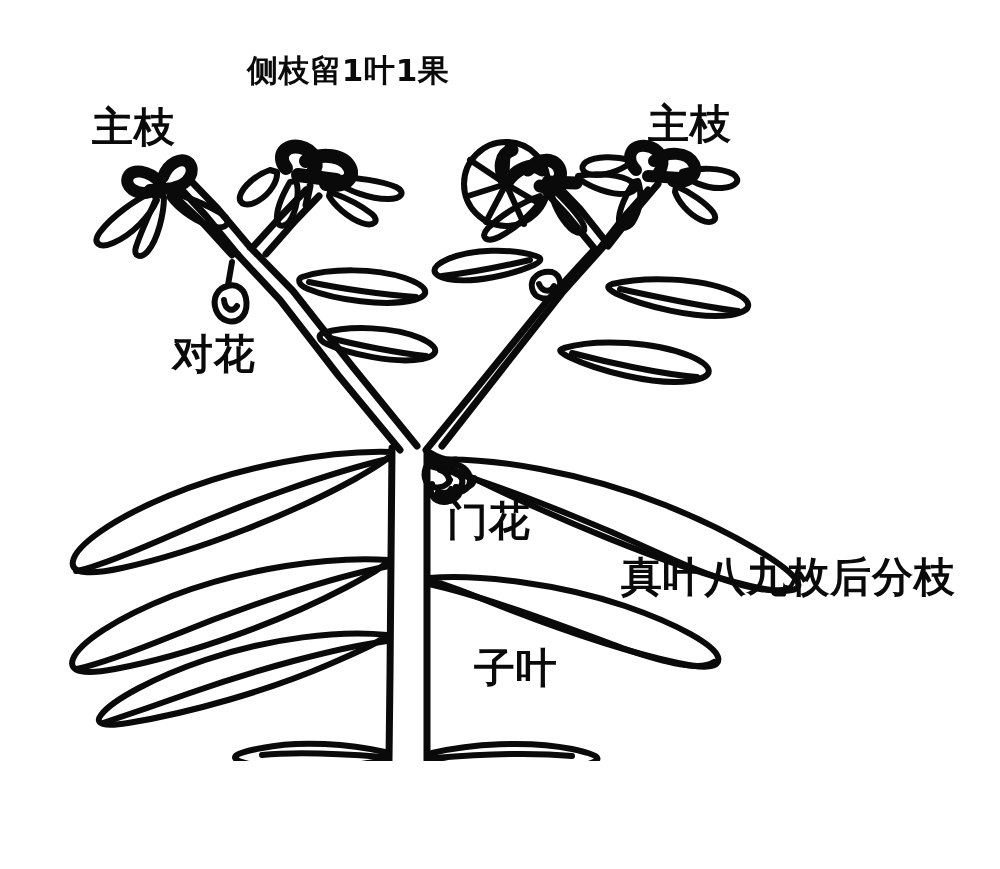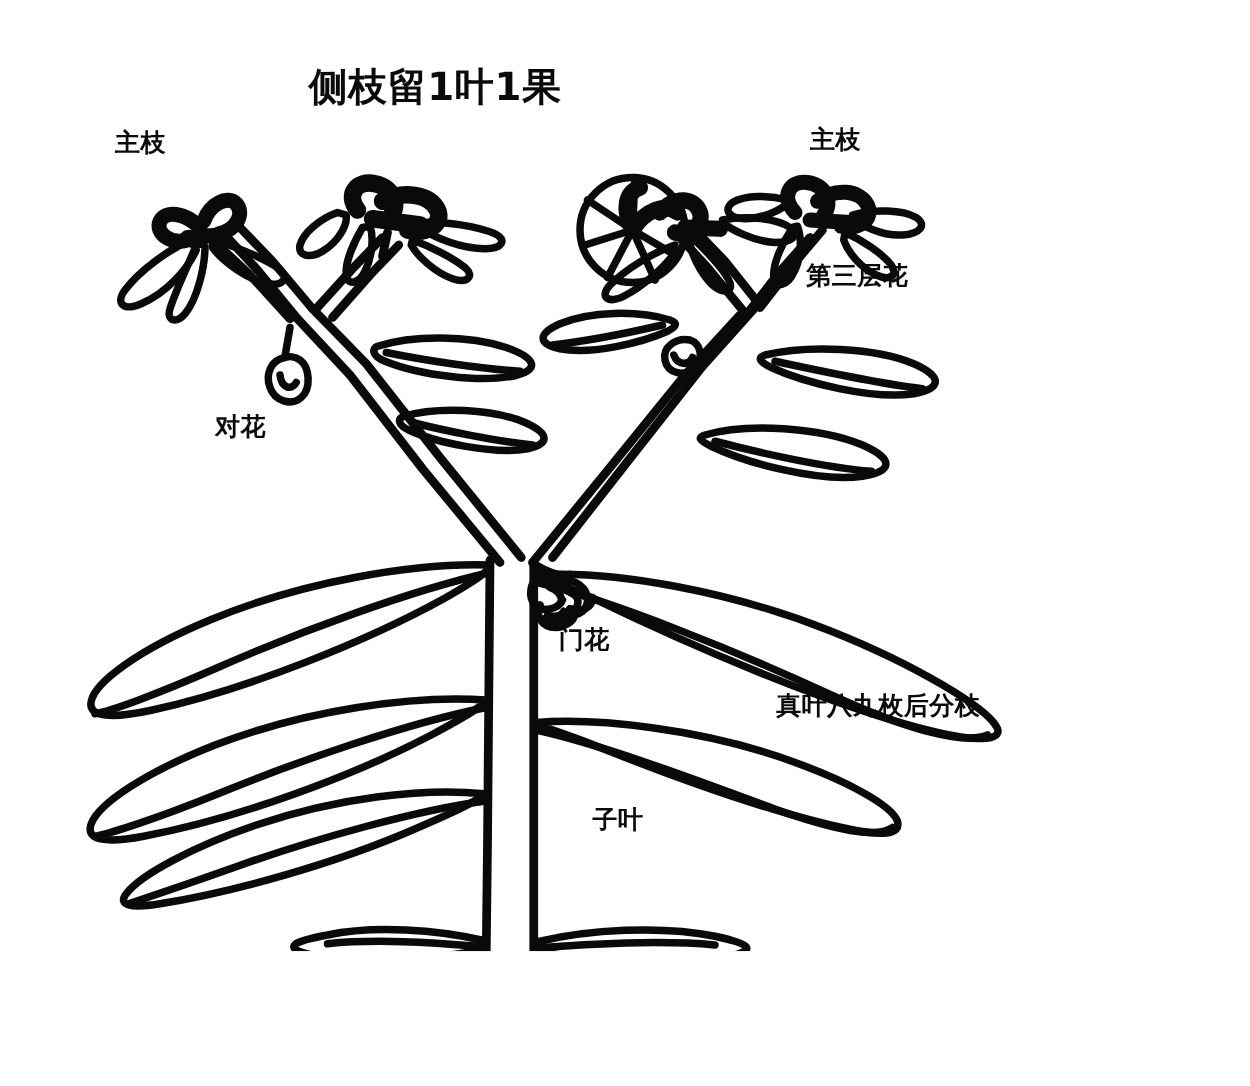--- a/index.html
+++ b/index.html
@@ -27,28 +27,28 @@
     position: absolute;
     color: #0a0a0a;
     font-family: "DejaVu Sans", "Liberation Sans", sans-serif;
     font-weight: 700;
     white-space: nowrap;
     letter-spacing: 0.02em;
     line-height: 1.18;
     -webkit-font-smoothing: none;
   }
   .lbl-lg { font-size: 31px; }
-  .lbl-md { font-size: 20px; }
+  .lbl-md { font-size: 41px; }
   .lbl-block { text-align: center; }
   #lbl-side-branch { left: 247px; top: 52px; font-size: 31px; }
   #lbl-main-branch-left { left: 92px; top: 103px; }
   #lbl-main-branch-right { left: 648px; top: 100px; }
   #lbl-third-layer { left: 645px; top: 209px; }
   #lbl-pair-flower { left: 172px; top: 330px; }
-  #lbl-door-flower { left: 447px; top: 500px; }
+  #lbl-door-flower { left: 447px; top: 500px; font-family: Liberation Mono, monospace; }
   #lbl-true-leaf { left: 621px; top: 553px; text-align: center; }
   #lbl-cotyledon { left: 474px; top: 644px; }
 </style>
 </head>
 <body>
 
 <div id="stage">
 
   <svg id="diagram-svg" viewBox="0 0 1000 869" xmlns="http://www.w3.org/2000/svg">
     <g fill="none" stroke="#0a0a0a" stroke-linecap="round" stroke-linejoin="round">
@@ -279,21 +279,20 @@
   </svg>
 
   <div class="lbl lbl-lg lbl-block" id="lbl-side-branch">
     <div>侧枝留1叶1果</div>
   </div>
 
   <div class="lbl lbl-md" id="lbl-main-branch-left">主枝</div>
 
   <div class="lbl lbl-md" id="lbl-main-branch-right">主枝</div>
 
-  <div class="lbl lbl-md" id="lbl-third-layer">第三层花</div>
 
   <div class="lbl lbl-md" id="lbl-pair-flower">对花</div>
 
   <div class="lbl lbl-md" id="lbl-door-flower">门花</div>
 
   <div class="lbl lbl-md" id="lbl-true-leaf">真叶八九枚后分枝</div>
 
   <div class="lbl lbl-md" id="lbl-cotyledon">子叶</div>
 
 </div>

